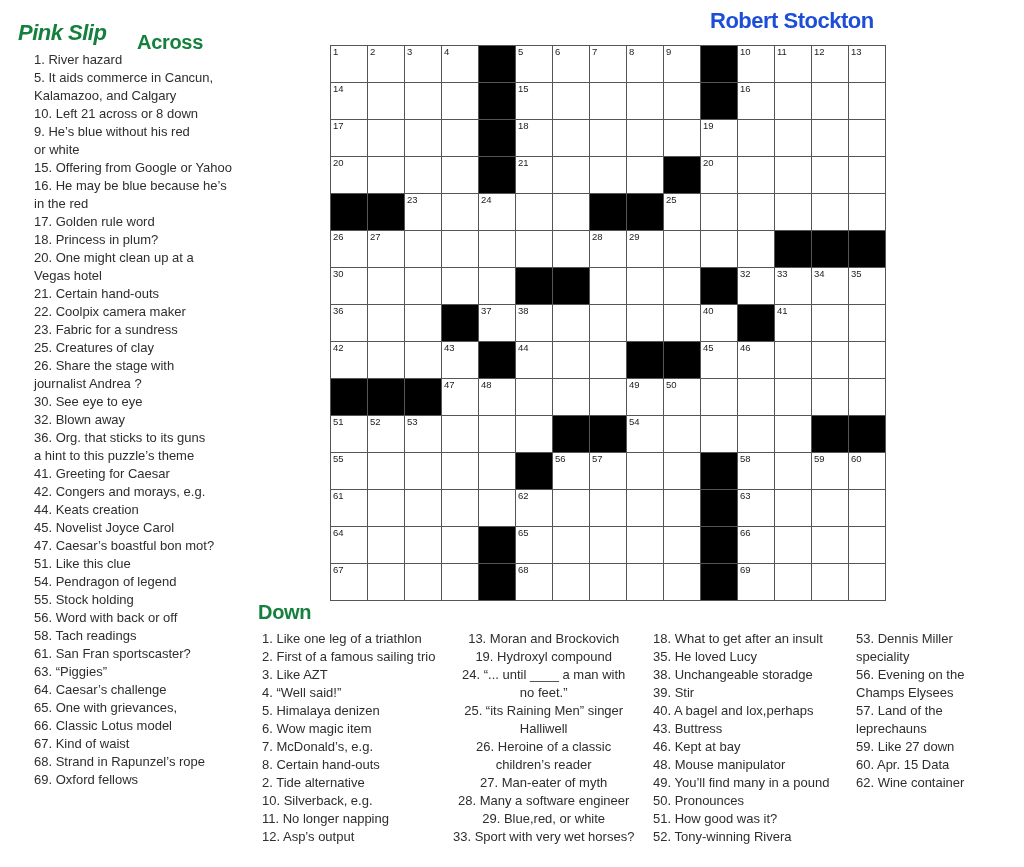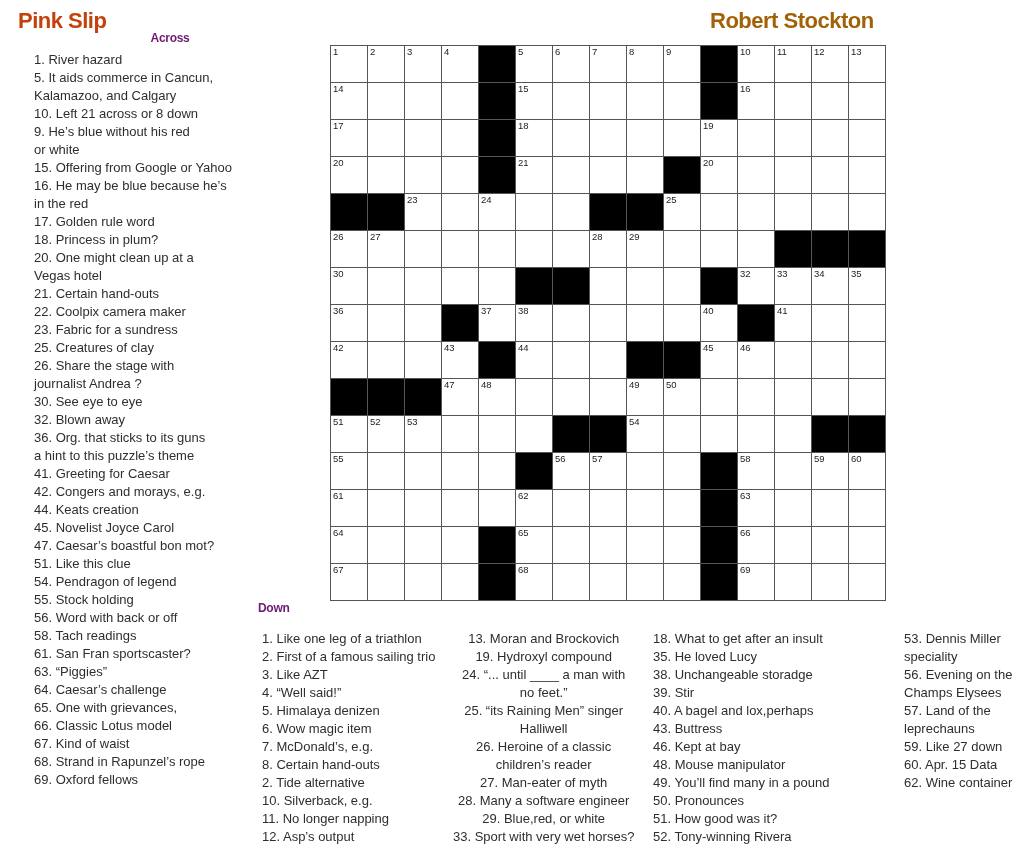--- a/index.html
+++ b/index.html
@@ -2,39 +2,39 @@
 <html><head>
 <meta charset="utf-8">
 <style>
   html,body{margin:0;padding:0;background:#ffffff;}
   body{
     width:1024px;height:867px;position:relative;overflow:hidden;
     font-family:"Liberation Sans","DejaVu Sans",sans-serif;
     color:#2e2e2e;
   }
   .title{
-    position:absolute;left:18px;top:8px;
-    font-size:22px;font-weight:bold;color:#c2410c;letter-spacing:-0.5px;
+    position:absolute;left:18px;top:20px;
+    font-size:22px;font-weight:bold;color:#15803d;letter-spacing:-0.5px;font-style:italic;
   }
   .author{
     position:absolute;left:710px;top:8px;
-    font-size:22px;font-weight:bold;color:#a16207;letter-spacing:-0.5px;
+    font-size:22px;font-weight:bold;color:#1d4ed8;letter-spacing:-0.5px;
   }
   .section-heading{
-    position:absolute;font-size:12px;font-weight:bold;color:#701a75;letter-spacing:-0.3px;
+    position:absolute;font-size:20px;font-weight:bold;color:#15803d;letter-spacing:-0.3px;
   }
   .across-heading{left:110px;top:31px;width:120px;text-align:center;}
   .down-heading{left:258px;top:601px;}
   .clue-list{position:absolute;font-size:13px;line-height:18px;white-space:nowrap;}
   .clue-list .clue-line{height:18px;}
   .across-list{left:34px;top:51px;}
   .down-col-0{left:262px;top:630px;}
   .down-col-1{left:453px;top:630px;text-align:center;}
   .down-col-2{left:653px;top:630px;}
-  .down-col-3{left:856px;top:630px;margin-left:48px;}
+  .down-col-3{left:856px;top:630px;}
   .grid{
     position:absolute;left:330px;top:45px;
     display:grid;
     grid-template-columns:repeat(15,37px);
     grid-template-rows:repeat(15,37px);
     border-top:1px solid #555;border-left:1px solid #555;
     background:#fff;
   }
   .cell{
     border-right:1px solid #555;border-bottom:1px solid #555;

